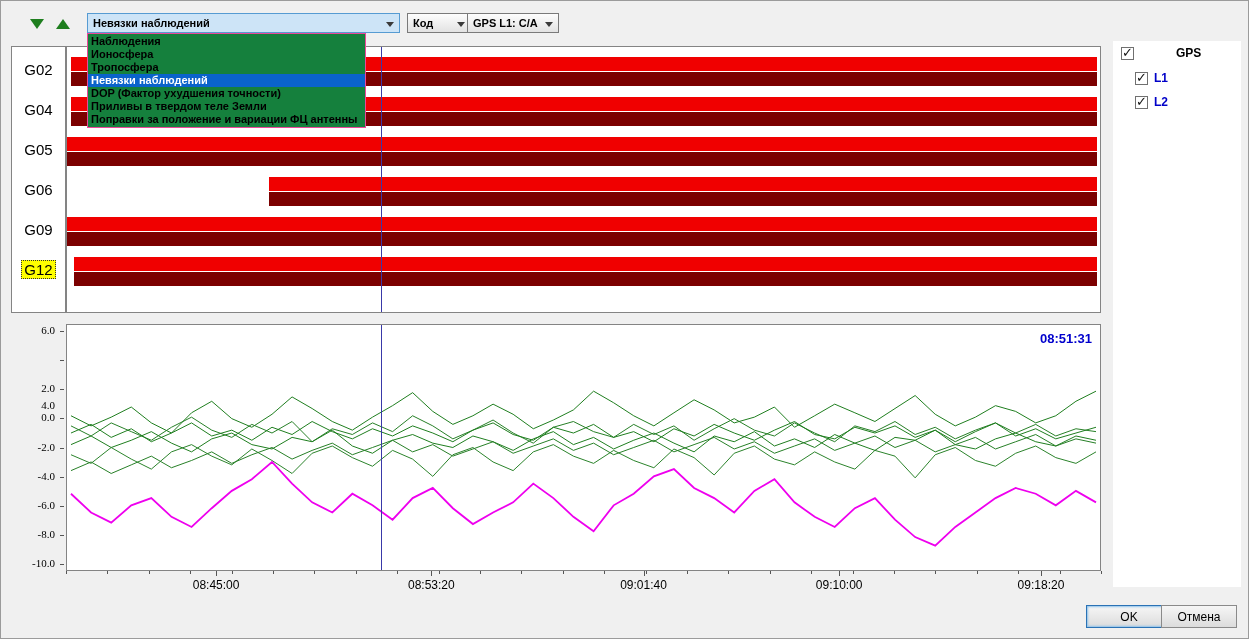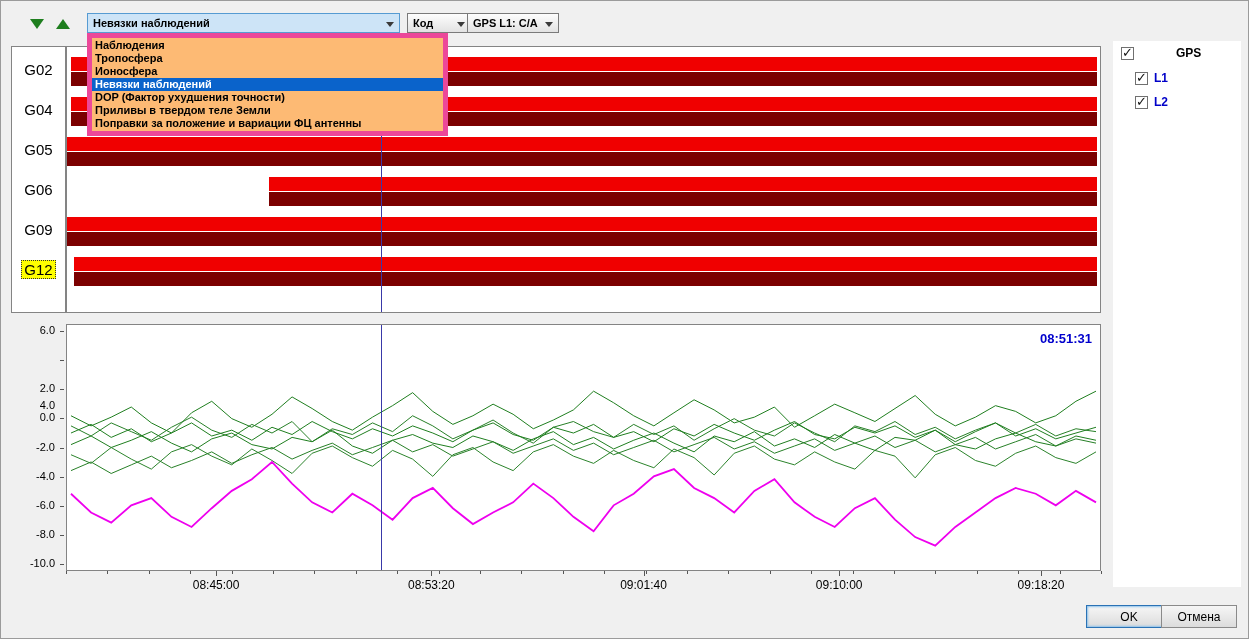--- a/index.html
+++ b/index.html
@@ -12,39 +12,39 @@
   .tri-down{width:0;height:0;border-left:7px solid transparent;border-right:7px solid transparent;border-top:10px solid #1e7e1e;}
   .tri-up{width:0;height:0;border-left:7px solid transparent;border-right:7px solid transparent;border-bottom:10px solid #1e7e1e;}
   .combo{position:absolute;top:12px;height:20px;border:1px solid #7a7a7a;background:linear-gradient(#fdfdfd,#e2e2e2);
          display:flex;align-items:center;font-size:11px;font-weight:bold;padding:0 18px 0 5px;white-space:nowrap;cursor:pointer;color:#000;}
   .combo .arr{position:absolute;right:5px;top:8px;width:0;height:0;border-left:4px solid transparent;border-right:4px solid transparent;border-top:5px solid #3a3a3a;}
   .combo-main{left:86px;width:313px;background:#cde4f7;border-color:#569bd2;}
   .combo-kod{left:406px;width:64px;align-items:center;}
   .combo-gps{left:466px;width:92px;}
 
   
-  .dd{position:absolute;left:86px;top:32px;width:361px;background:#fdba74;border:5px solid #ec4899;z-index:60;padding:1px 0;}
+  .dd{position:absolute;left:86px;top:32px;width:279px;background:#15803d;border:1px solid #ec4899;z-index:60;padding:1px 0;}
   .dd-item{height:13px;line-height:13px;font-size:11px;font-weight:bold;padding:0 3px;white-space:nowrap;overflow:hidden;cursor:pointer;color:#000;}
   .dd-item.sel{background:#0a63cb;color:#fff;}
 
   
   .sat-labels{position:absolute;left:10px;top:45px;width:55px;height:267px;background:#fff;border:1px solid #848484;}
   .sat-label-wrap{position:absolute;left:0;right:0;text-align:center;}
   .sat-label{font-size:15px;color:#000;padding:0 2px;}
   .sat-label.sel{background:#ffff00;border:1px dotted #333;}
   .sat-chart{position:absolute;left:65px;top:45px;width:1035px;height:267px;background:#fff;border:1px solid #848484;}
   .sat-bar{position:absolute;height:14px;}
   .vcursor{position:absolute;top:0;bottom:0;width:1px;background:#3939a8;z-index:5;}
 
   
   .plot{position:absolute;left:65px;top:323px;width:1035px;height:247px;background:#fff;border:1px solid #848484;}
   .plot svg{position:absolute;left:0;top:0;width:100%;height:100%;}
   .cursor-time{position:absolute;top:6px;right:8px;font-size:13px;font-weight:bold;color:#0000cd;z-index:6;}
   .yaxis{position:absolute;left:0;top:323px;width:63px;height:247px;}
-  .ylab{position:absolute;right:9px;font-size:11px;color:#000;}
+  .ylab{position:absolute;right:9px;font-size:11px;color:#000;font-family:Liberation Serif, serif;}
   .ytick{position:absolute;right:0;width:4px;height:1px;background:#555;}
   .xaxis{position:absolute;left:65px;top:570px;width:1035px;height:24px;}
   .xlab{position:absolute;top:7px;transform:translateX(-50%);font-size:12px;color:#000;}
   .xtick{position:absolute;top:0;width:1px;background:#555;}
   .xtick.minor{height:3px;}
   .xtick.major{height:5px;}
 
   
   .right-panel{position:absolute;left:1112px;top:40px;width:128px;height:546px;background:#fff;}
   .chk-row{position:absolute;display:flex;align-items:center;gap:6px;cursor:pointer;}
@@ -195,22 +195,22 @@
       <div class="xlab" style="left: 55.8%;">09:01:40</div>
       <div class="xtick major" style="left: 55.8%;"></div>
       <div class="xlab" style="left: 74.7%;">09:10:00</div>
       <div class="xtick major" style="left: 74.7%;"></div>
       <div class="xlab" style="left: 94.2%;">09:18:20</div>
       <div class="xtick major" style="left: 94.2%;"></div>
     </div>
 
   <div class="dd">
       <div class="dd-item">Наблюдения</div>
+      <div class="dd-item">Ионосфера</div>
       <div class="dd-item">Тропосфера</div>
-      <div class="dd-item">Ионосфера</div>
       <div class="dd-item sel" style="background: rgb(10, 99, 203);">Невязки наблюдений</div>
       <div class="dd-item">DOP (Фактор ухудшения точности)</div>
       <div class="dd-item">Приливы в твердом теле Земли</div>
       <div class="dd-item">Поправки за положение и вариации ФЦ антенны</div>
     </div>
 
   <button class="btn btn-ok">OK</button>
   <button class="btn btn-cancel">Отмена</button>
 
 </div>

